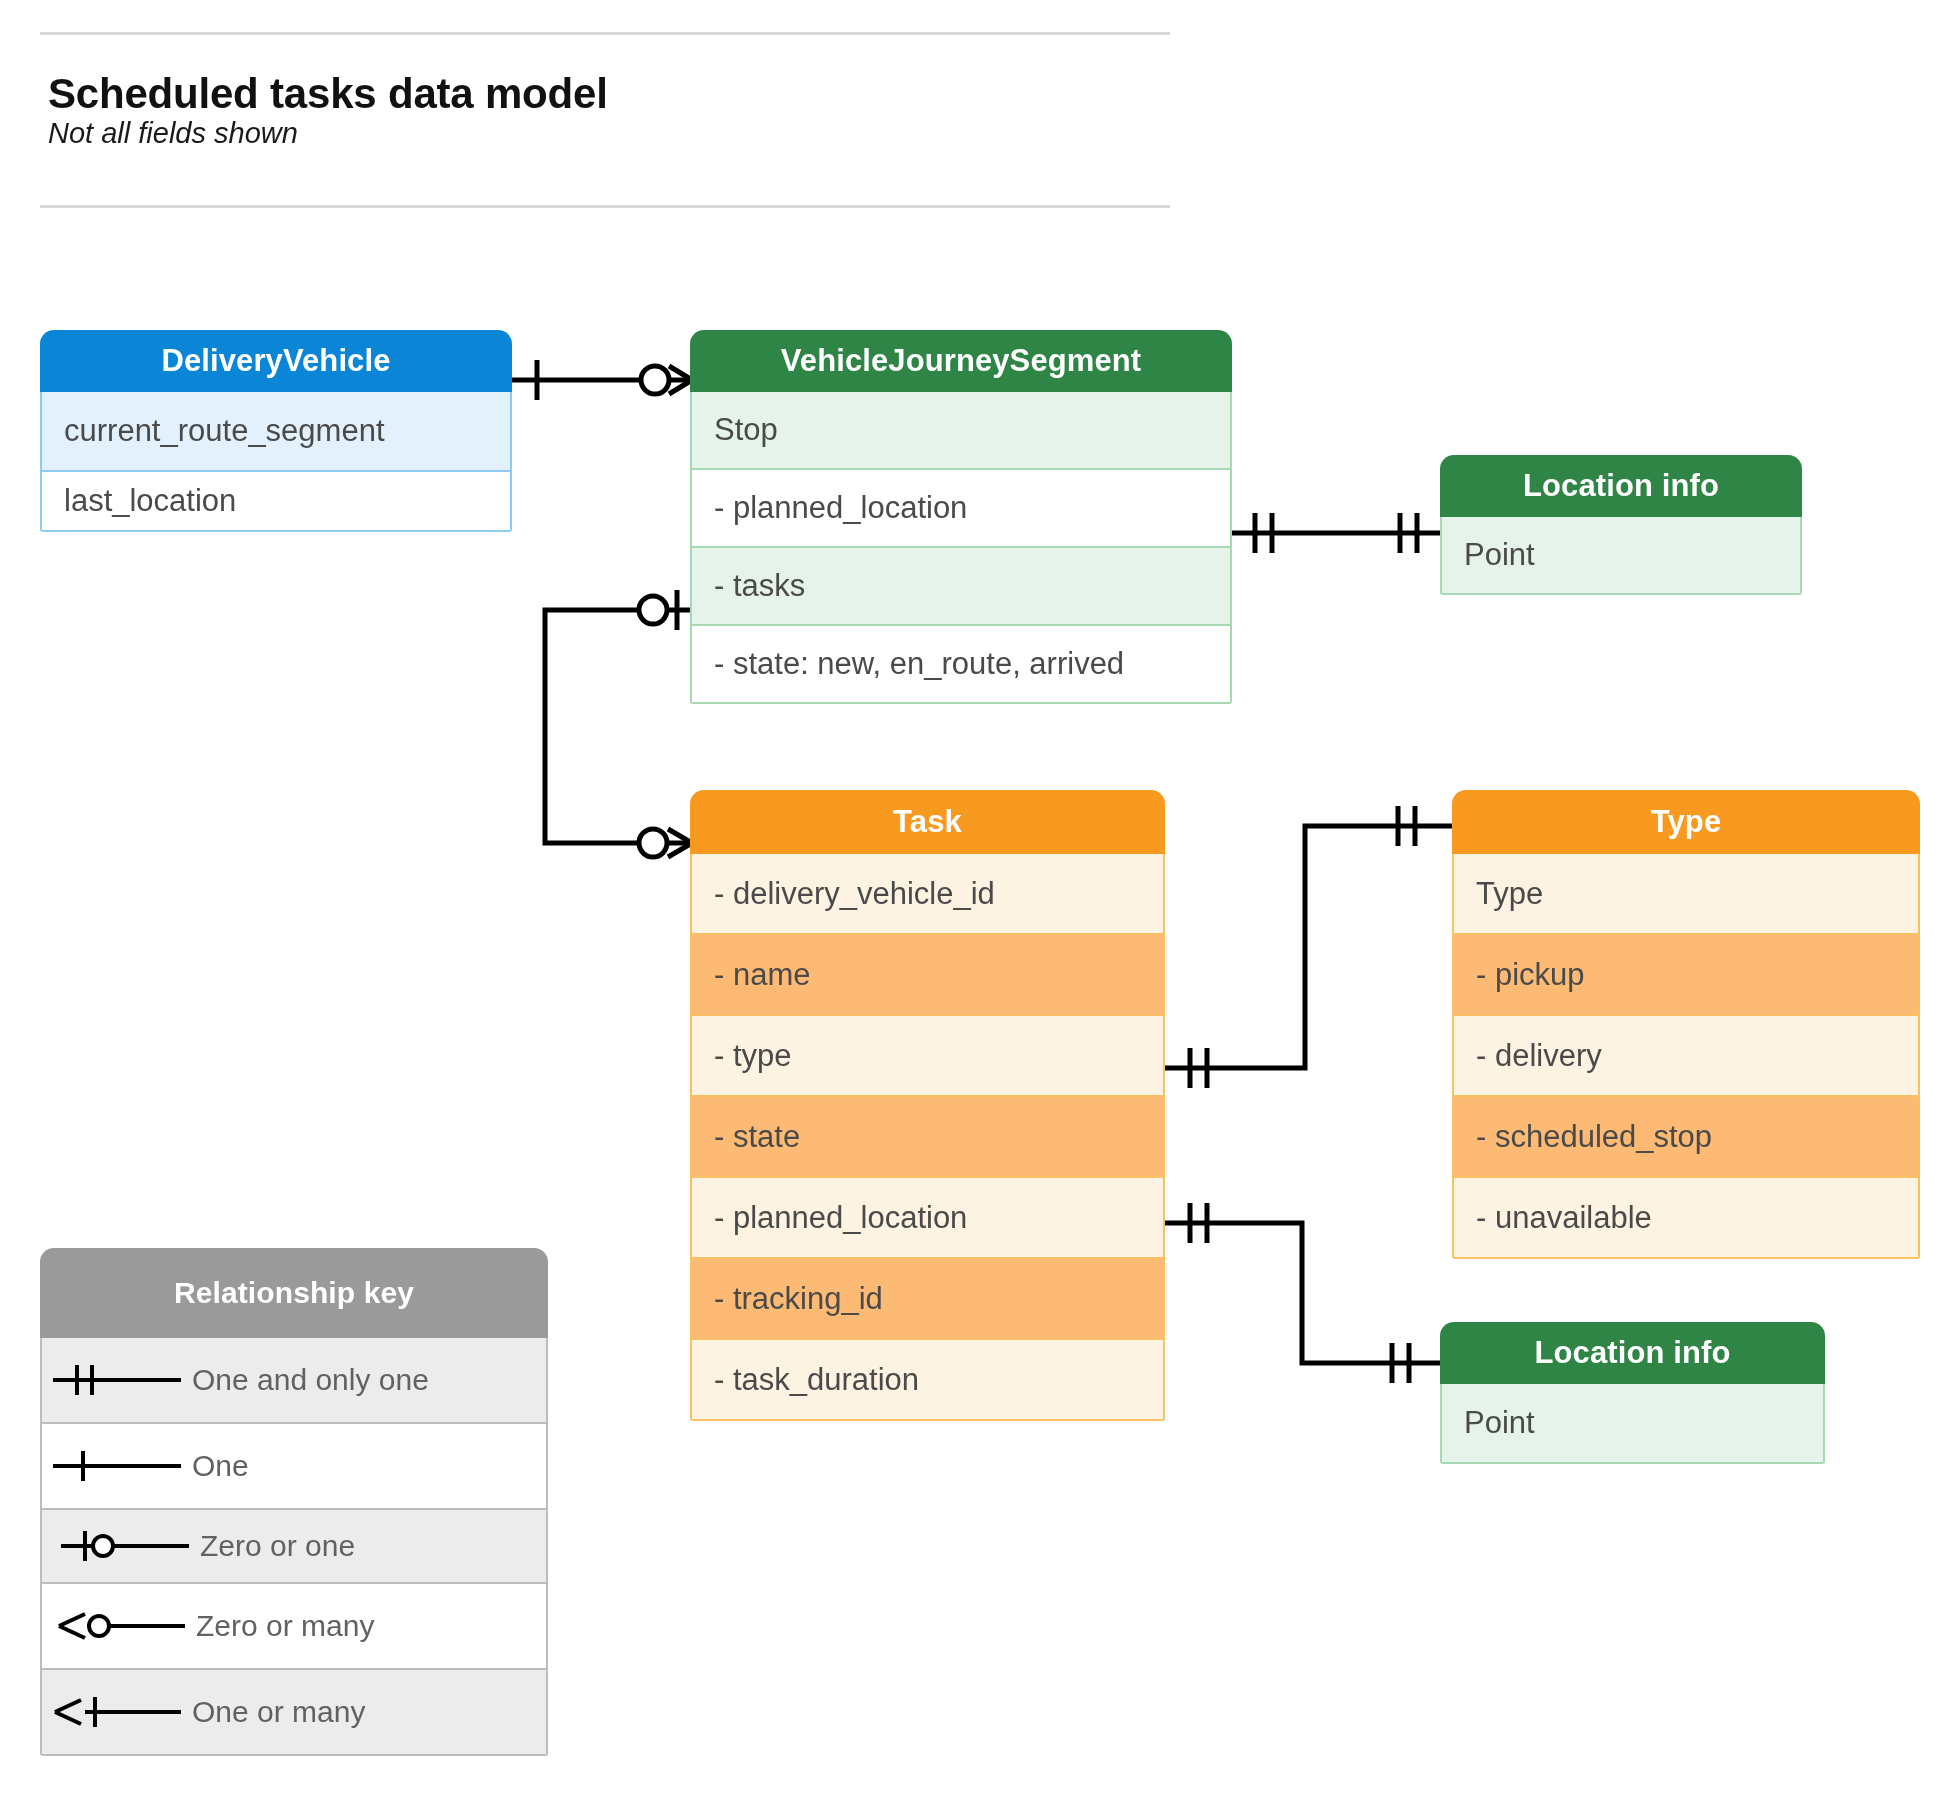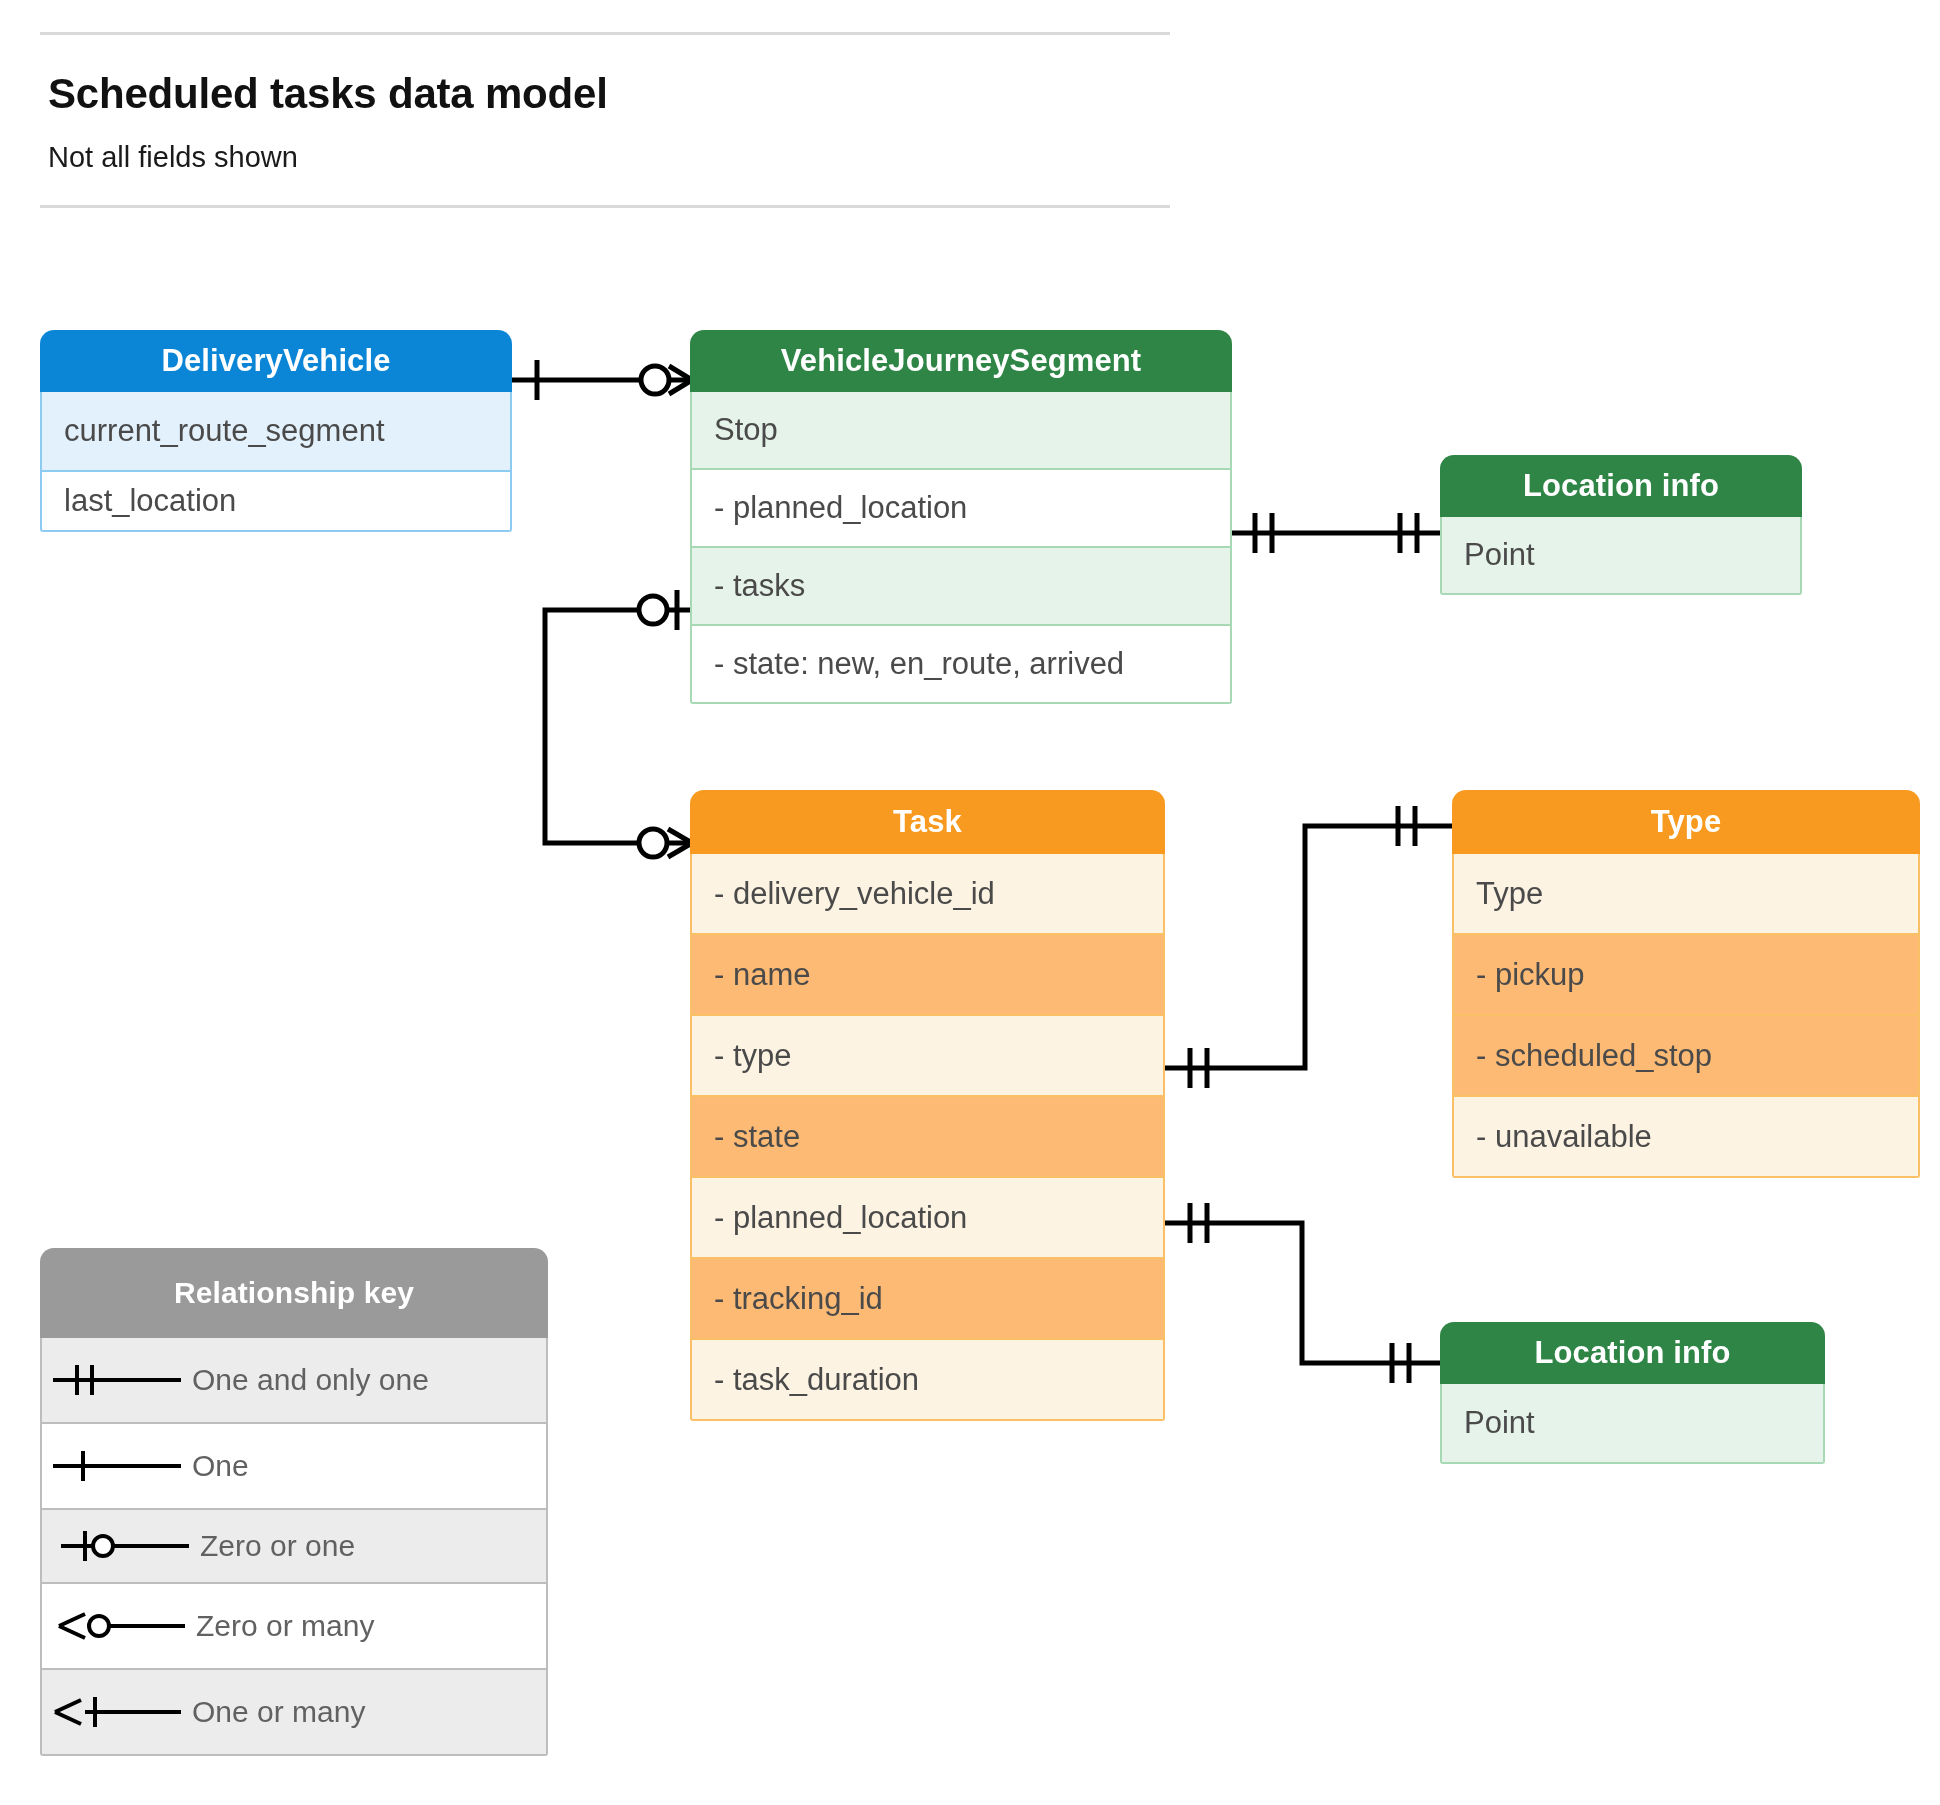--- a/index.html
+++ b/index.html
@@ -12,22 +12,22 @@
 
   
   .rule{position:absolute;left:40px;width:1130px;height:3px;background:#d9d9d9;}
   .rule.top{top:32px;}
   .rule.bottom{top:205px;}
   .page-title{
     position:absolute;left:48px;top:70px;
     font-size:42px;font-weight:700;color:#111111;letter-spacing:-0.2px;
   }
   .page-subtitle{
-    position:absolute;left:48px;top:141px;
-    font-size:29px;font-weight:400;color:#1a1a1a;
+    position:absolute;left:48px;top:117px;
+    font-size:29px;font-weight:400;color:#1a1a1a;font-style:italic;
   }
 
   
   .entity{position:absolute;box-sizing:border-box;}
   .entity .ehead{
     box-sizing:border-box;width:100%;
     border-radius:14px 14px 0 0;
     display:flex;align-items:center;justify-content:center;
     color:#ffffff;font-weight:700;letter-spacing:0.1px;
   }
@@ -191,20 +191,23 @@
   <div class="entity t-orange" style="left:1452px;top:790px;width:468px;">
     <div class="ehead" style="height:64px;font-size:31px;">
       <span>Type</span>
     </div>
     <div class="erow alt" style="height:81px;font-size:31px;">
       <span>Type</span>
     </div>
     <div class="erow plain" style="height:81px;font-size:31px;">
       <span>-   pickup</span>
     </div>
+    <div class="erow alt" style="height:81px;font-size:31px;">
+      <span>-  delivery</span>
+    </div>
     <div class="erow plain" style="height:81px;font-size:31px;">
       <span>-  scheduled_stop</span>
     </div>
     <div class="erow alt" style="height:81px;font-size:31px;">
       <span>-  unavailable</span>
     </div>
   </div>
 
   <div class="entity t-green" style="left:1440px;top:1322px;width:385px;">
     <div class="ehead" style="height:62px;font-size:31px;">

